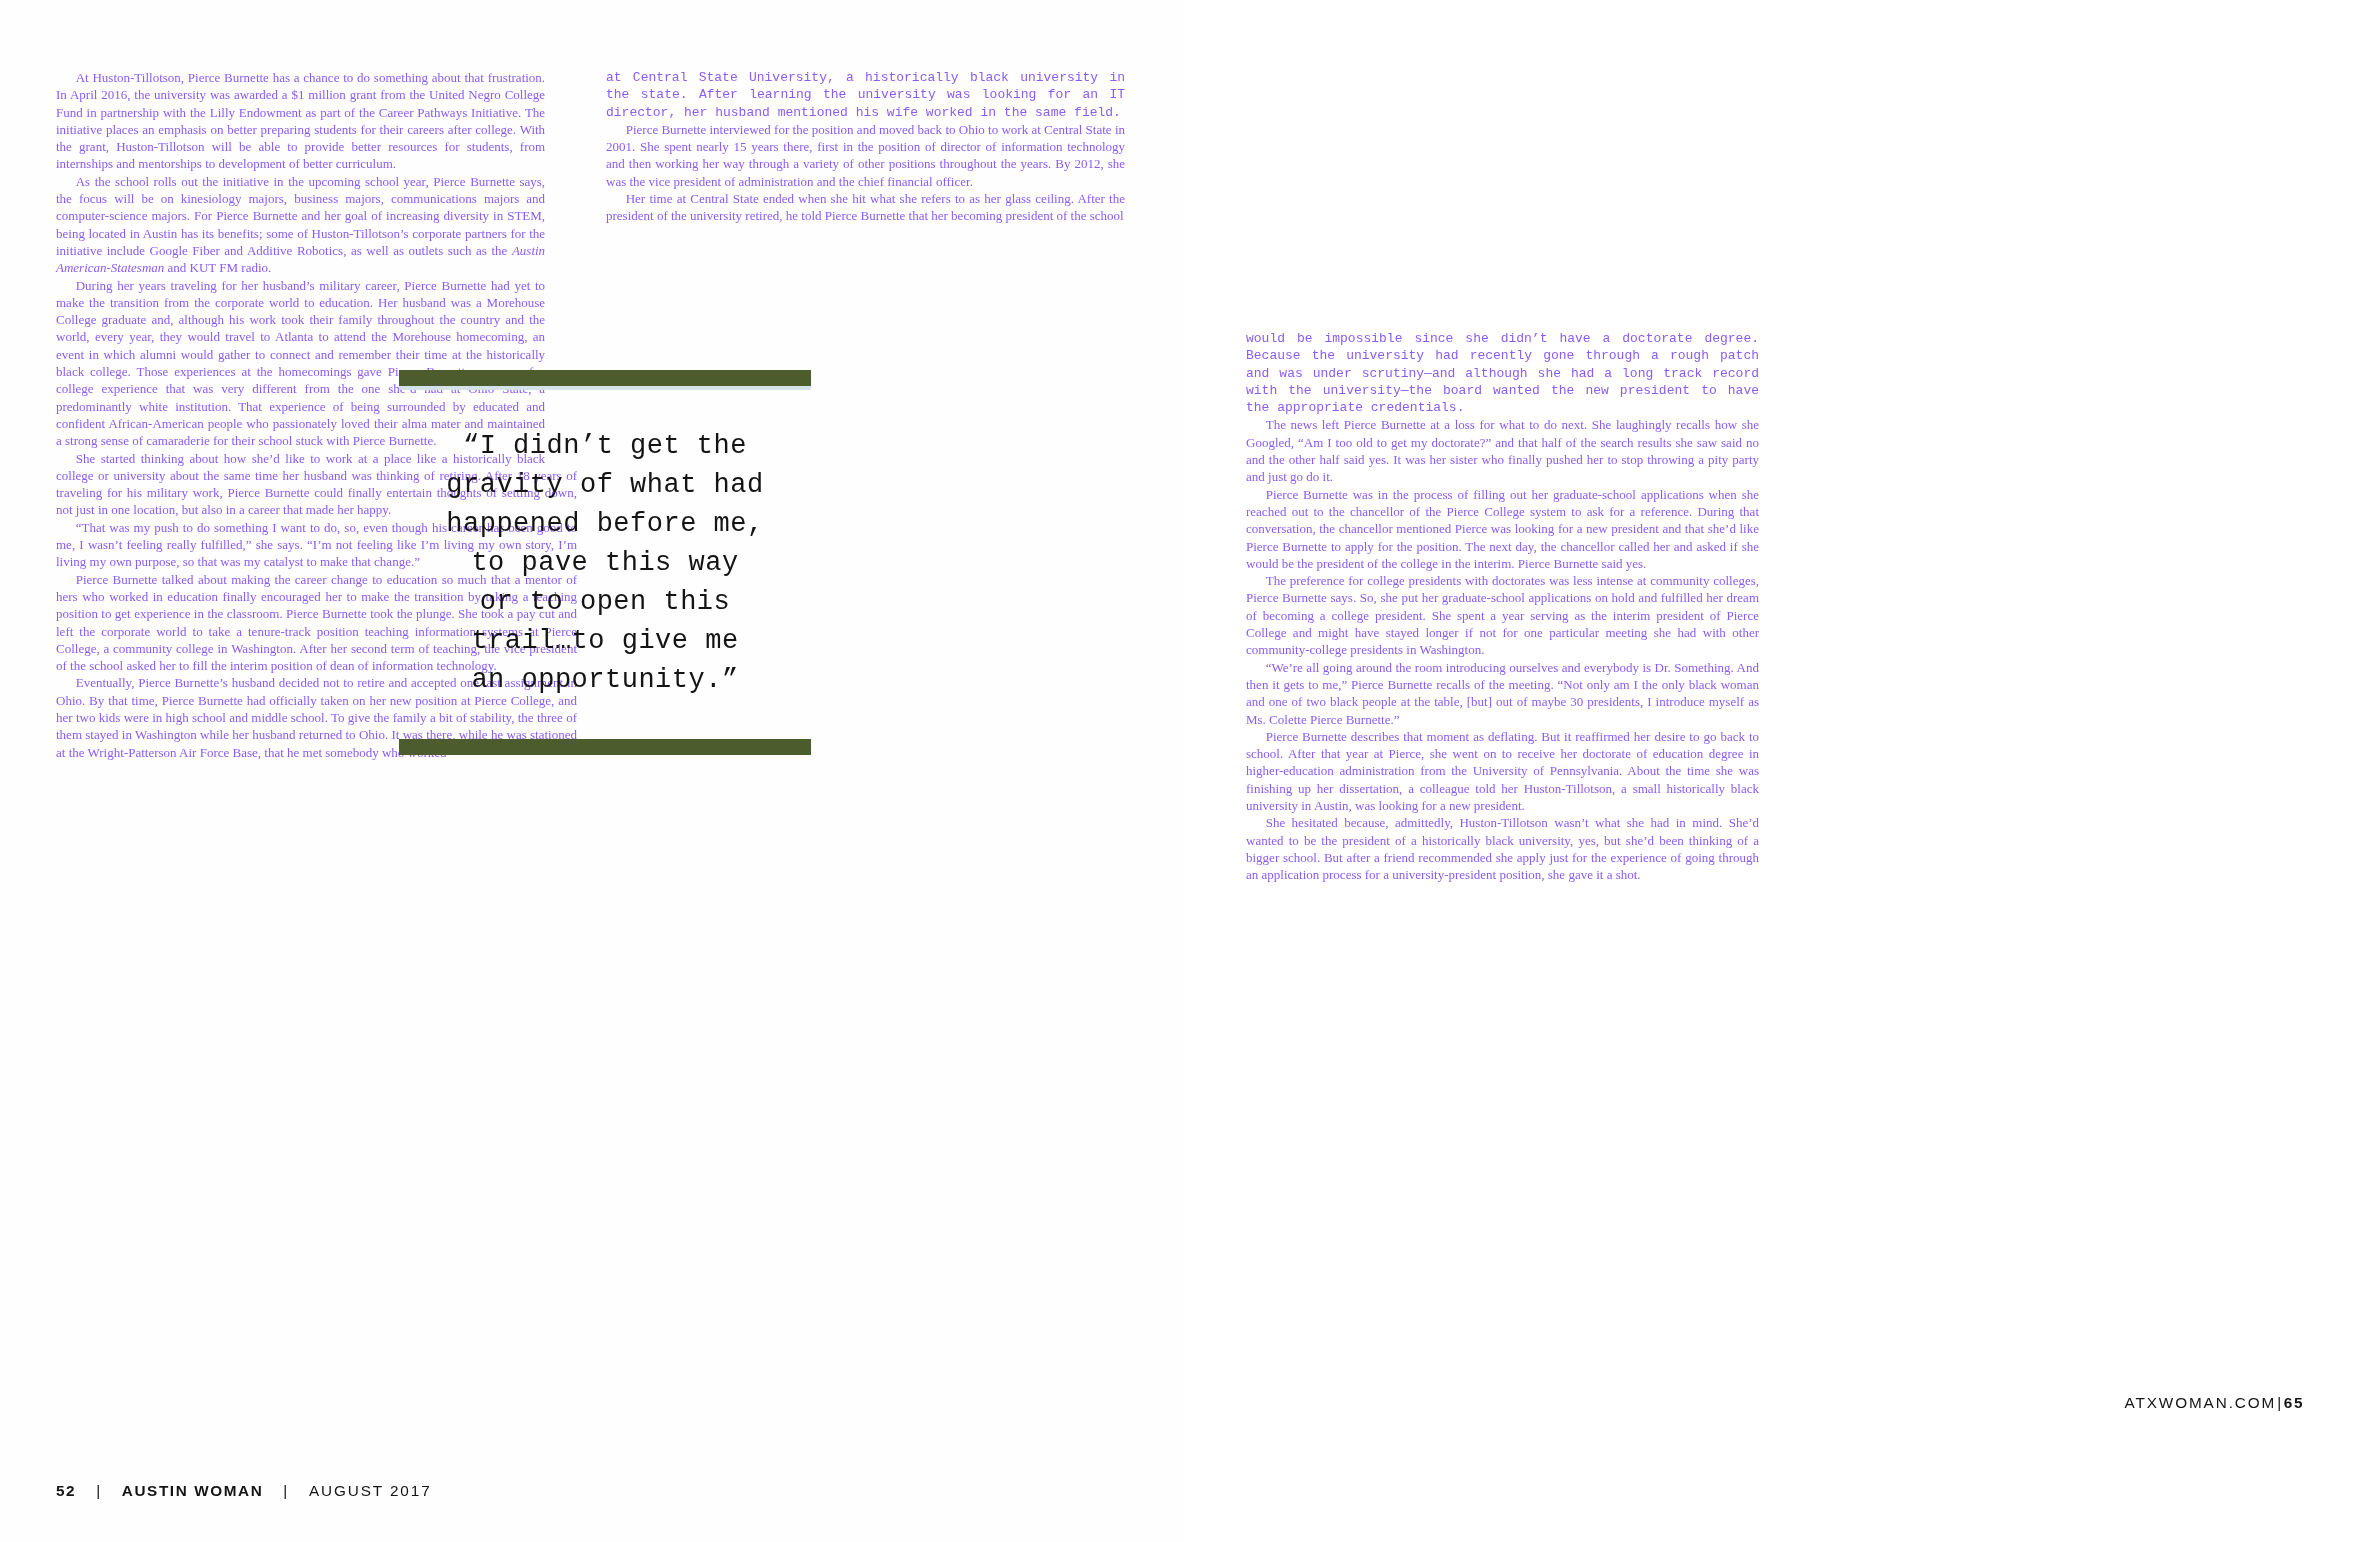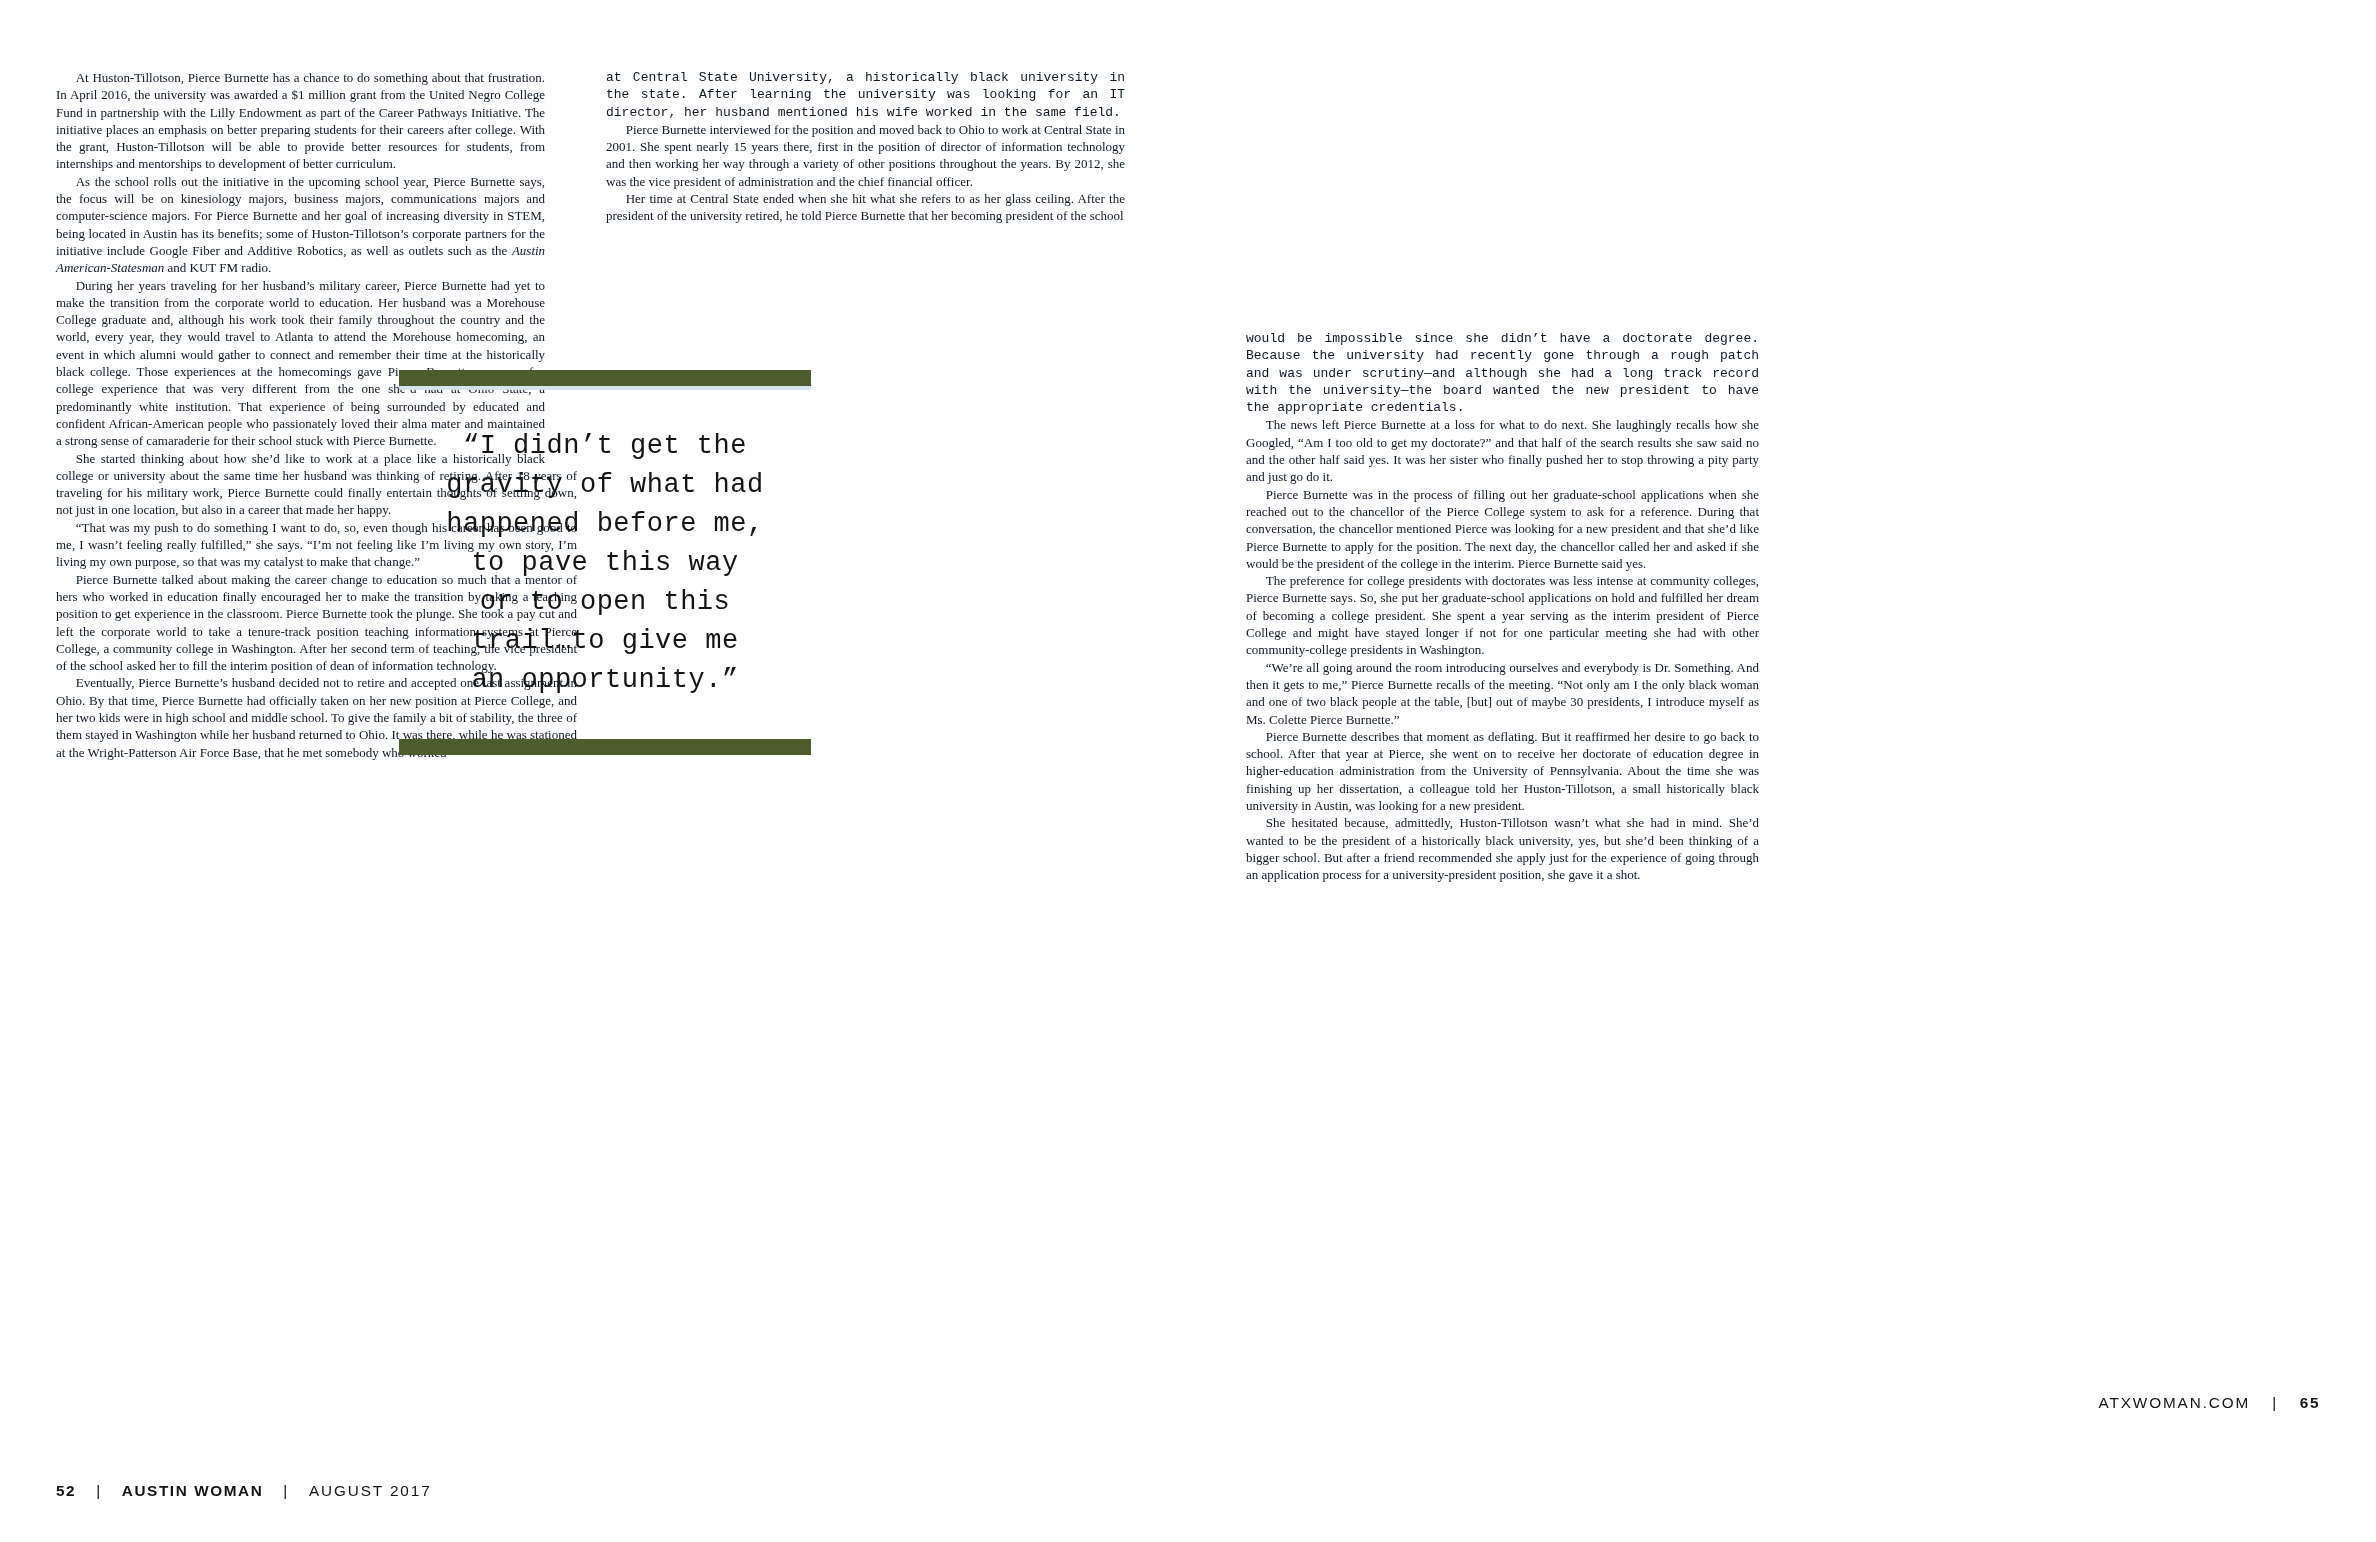--- a/index.html
+++ b/index.html
@@ -24,21 +24,21 @@
     position:absolute; left:1188px; top:0;
     width:1188px; height:1455px;
     background:#ffffff;
   }
   
   .col{
     position:absolute;
     font-family:"Liberation Serif", serif;
     font-size:13px;
     line-height:17.3px;
-    color:#0f172a;
+    color:#8b5cf6;
     text-align:justify;
     -webkit-hyphens:auto; hyphens:auto;
   }
   .col p{ text-indent:19.7px; margin:0; }
   .col p.noind{ text-indent:0;font-family:Liberation Mono, monospace; }
   .col i{ font-style:italic; }
 
   #col1{ left:56px;  top:69px;  width:521px; height:1389px; }
   #col2{ left:606px; top:69px;  width:519px; height:1389px; }
   #col3{ left:1246px;top:330px; width:513px; height:1128px; }
@@ -81,22 +81,22 @@
   }
   .footer-left{
     position:absolute; left:56px; top:23.6px;
     display:flex; align-items:baseline; gap:20px;
     font-family:"Liberation Sans", sans-serif;
     font-size:15.3px;
     letter-spacing:1.6px;
     color:#141414;
   }
   .footer-right{
-    position:absolute; right:56px; top:23.6px;
-    display:flex; align-items:center; gap:22px;
+    position:absolute; right:72px; top:23.6px;
+    display:flex; align-items:center; gap:1px;
     font-family:"Liberation Sans", sans-serif;
     font-size:15.3px;
     letter-spacing:1.6px;
     color:#141414;
   }
   .f-pg{ font-weight:bold; }
   .f-mag{ font-weight:bold; }
   .f-sep{ font-weight:300; color:#141414; }
   .f-iss{ font-weight:400; letter-spacing:1.9px; }
 </style>

